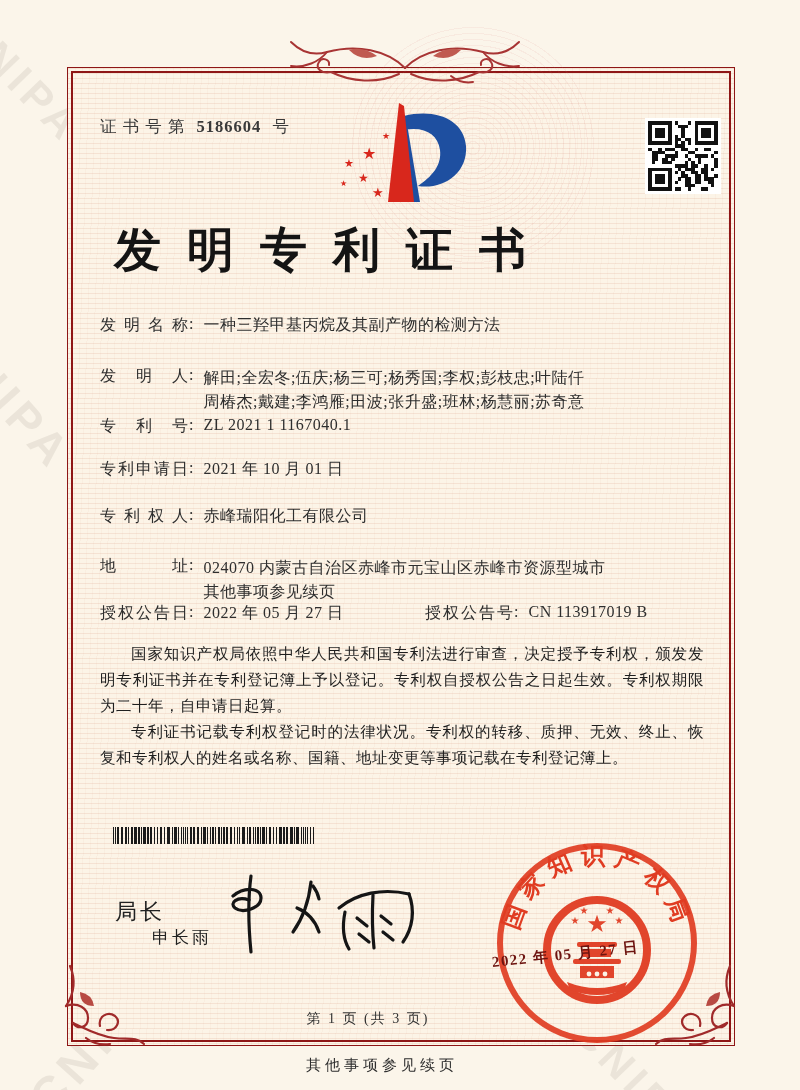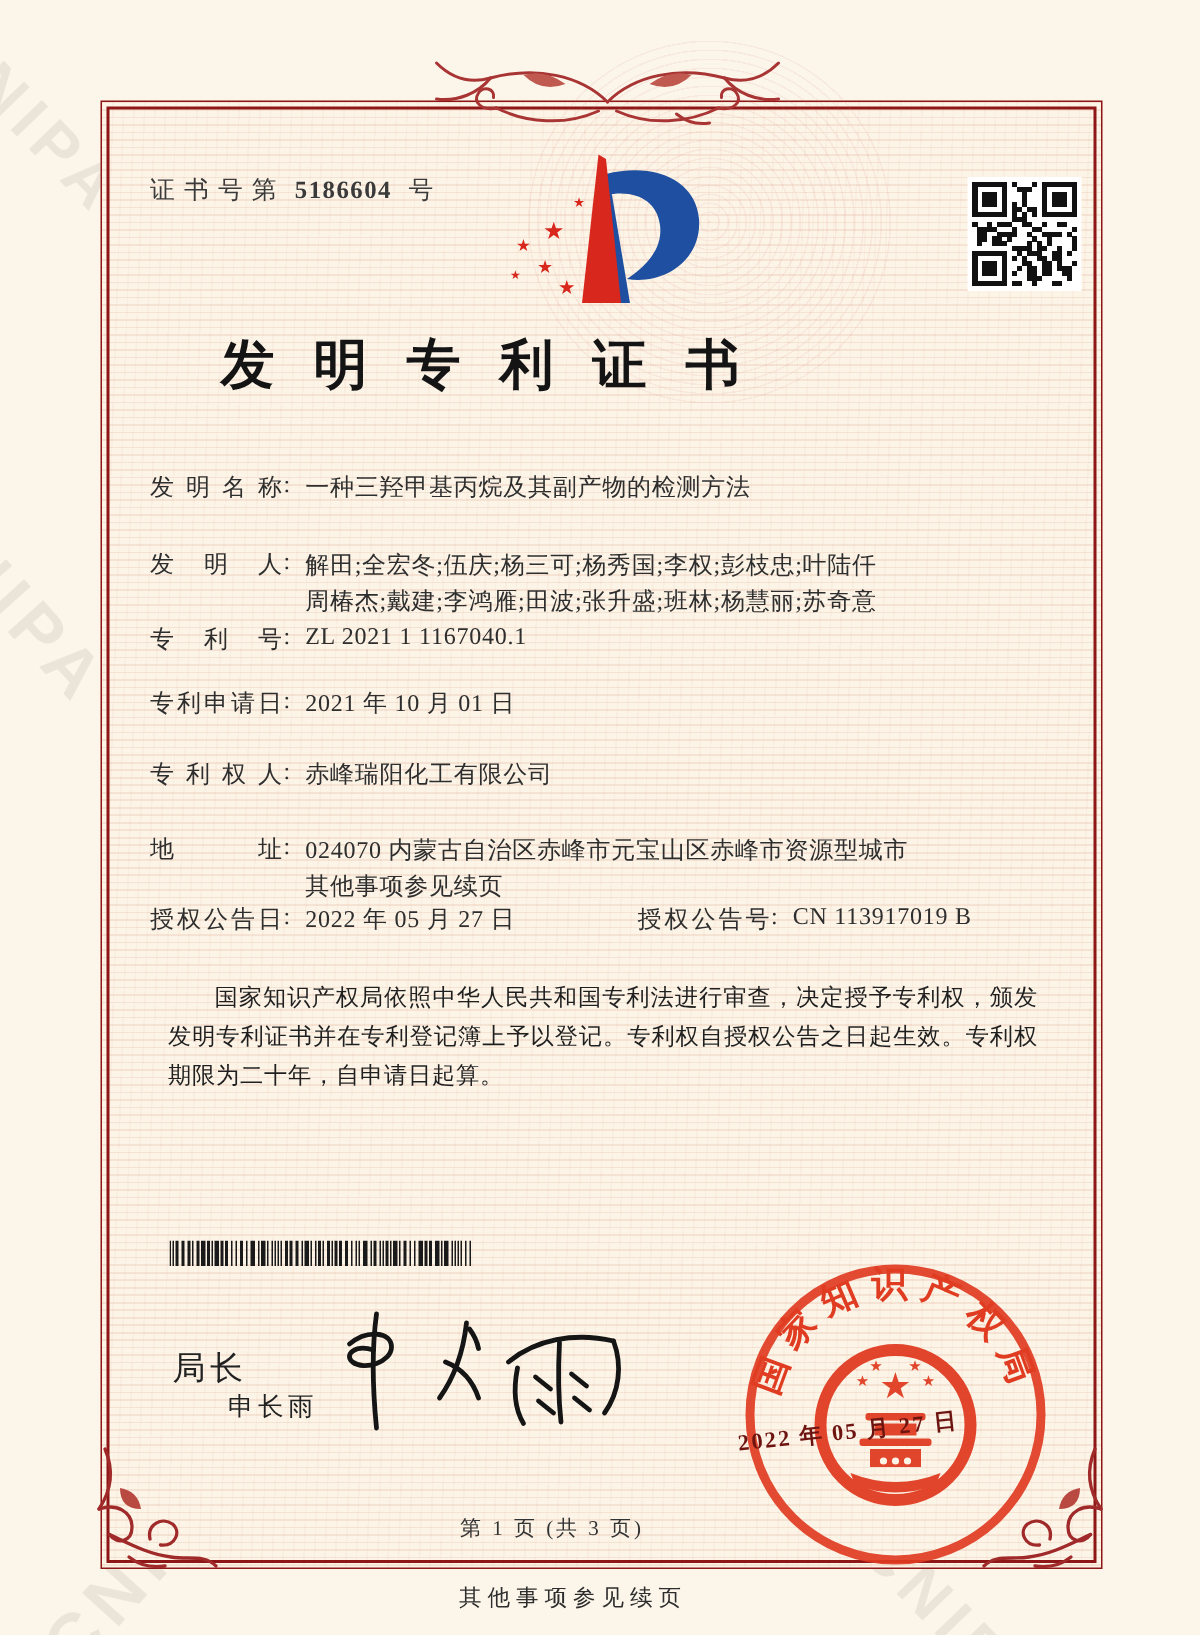--- a/index.html
+++ b/index.html
@@ -31,40 +31,40 @@
   .wm{
     position:absolute; font-family:"Liberation Sans","DejaVu Sans",sans-serif;
     font-weight:bold; color:#8e8577; opacity:.14; letter-spacing:6px; white-space:nowrap;
     transform-origin:left top; pointer-events:none;
   }
   
   .cert-no{ position:absolute; left:100px; top:116px; font-size:16.5px; color:#3a3a3a; letter-spacing:1px;}
   .cert-no .num{margin:0 6px;font-weight:bold;}
   .title{
     position:absolute; left:0; top:219px; width:640px; text-align:center;
-    font-size:36px; font-weight:bold; color:#141414; letter-spacing:26px; text-indent:26px;
+    font-size:47px; font-weight:bold; color:#141414; letter-spacing:26px; text-indent:26px;
   }
   
   .logo{position:absolute; left:338px; top:100px; width:150px; height:108px;}
   .logo .star{position:absolute; color:#d8271c; line-height:1; font-family:"DejaVu Sans",sans-serif;}
   
   .qr{position:absolute; left:645px; top:118px; width:76px; height:76px; background:#ffffff; padding:0;}
   .qr svg{display:block; width:76px; height:76px;}
   
   .frow{position:absolute; left:100px; font-size:16px; color:#2e2e2e; white-space:nowrap;}
   .f-label{display:inline-block; width:88px; text-align:justify; text-align-last:justify; vertical-align:top;}
   .f-colon{display:inline-block; margin:0 10px 0 1px; vertical-align:top;}
   .f-val{display:inline-block; vertical-align:top; letter-spacing:.5px;}
   .f-val .vline{display:block; line-height:24px;}
   
   .body-text{
     position:absolute; left:100px; top:641px; width:604px;
     font-size:15.5px; line-height:26px; color:#1f1f1f; text-align:justify; letter-spacing:.5px;
   }
-  .body-text p{margin:12px; text-indent:2em;}
+  .body-text p{margin:0; text-indent:2em;}
   
   .barcode{position:absolute; left:113px; top:827px; width:207px; height:17px;}
   
   .sig-title{position:absolute; left:115px; top:897px; font-size:22px; color:#222; letter-spacing:3px;}
   .sig-name{position:absolute; left:115px; top:926px; font-size:17px; color:#222; letter-spacing:3px;margin-left:37px;}
   .sig-script{position:absolute; left:215px; top:870px; width:215px; height:92px;}
   
   .seal{position:absolute; left:494px; top:840px; width:206px; height:206px;}
   .seal-date{
     position:absolute; left:492px; top:953px; width:220px;
@@ -421,20 +421,21 @@
 
   <div class="frow" style="top:603px;">
     <span class="f-label">授权公告日</span><span class="f-colon">:</span><span class="f-val">2022 年 05 月 27 日</span>
   </div>
   <div class="frow" style="top:603px; left:425px;">
     <span class="f-label">授权公告号</span><span class="f-colon">:</span><span class="f-val">CN 113917019 B</span>
   </div>
 
   <div class="body-text">
     <p>国家知识产权局依照中华人民共和国专利法进行审查，决定授予专利权，颁发发明专利证书并在专利登记簿上予以登记。专利权自授权公告之日起生效。专利权期限为二十年，自申请日起算。</p>
+    <p>专利证书记载专利权登记时的法律状况。专利权的转移、质押、无效、终止、恢复和专利权人的姓名或名称、国籍、地址变更等事项记载在专利登记簿上。</p>
   </div>
 
   <div class="barcode"><svg width="207" height="17">
         <rect x="0" y="0" width="1" height="17" fill="#1a1a1a"></rect>
         <rect x="2" y="0" width="1" height="17" fill="#1a1a1a"></rect>
         <rect x="4" y="0" width="2" height="17" fill="#1a1a1a"></rect>
         <rect x="8" y="0" width="2" height="17" fill="#1a1a1a"></rect>
         <rect x="12" y="0" width="2" height="17" fill="#1a1a1a"></rect>
         <rect x="15" y="0" width="1" height="17" fill="#1a1a1a"></rect>
         <rect x="18" y="0" width="2" height="17" fill="#1a1a1a"></rect>

